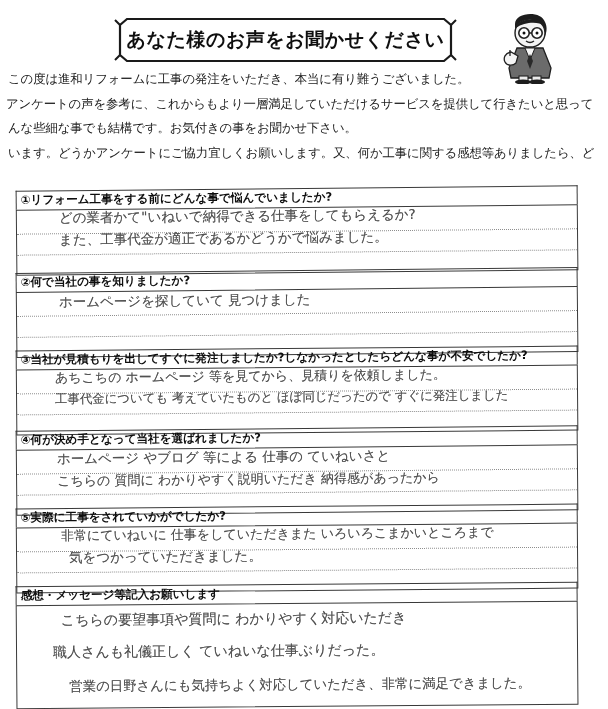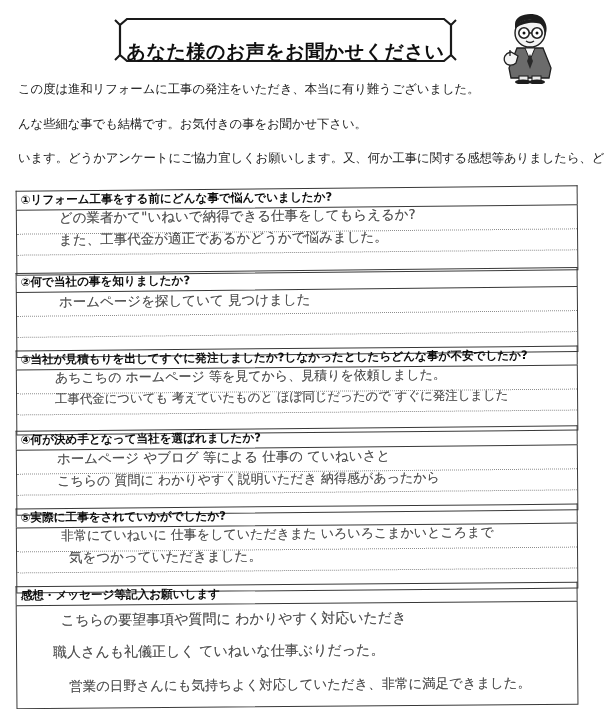--- a/index.html
+++ b/index.html
@@ -17,34 +17,34 @@
   }
 
   
   .header{position:relative;height:178px;}
 
   .banner{
     position:absolute;left:113px;top:16px;width:345px;height:48px;
   }
   .banner svg{position:absolute;left:0;top:0;}
   .banner-text{
-    position:absolute;left:0;top:12px;width:345px;height:48px;
+    position:absolute;left:0;top:0;width:345px;height:48px;
     display:flex;align-items:center;justify-content:center;
     font-size:19px;font-weight:bold;letter-spacing:.5px;
     color:#111;white-space:nowrap;
   }
 
   .mascot{position:absolute;left:495px;top:6px;width:70px;height:78px;}
 
   .intro{
     position:absolute;left:6px;top:66px;width:594px;
     font-size:12.4px;line-height:22.5px;color:#222;
     letter-spacing:-.1px;
   }
-  .intro p{margin:12px;white-space:nowrap;font-family:Liberation Serif, serif;}
+  .intro p{margin:2px;white-space:nowrap;font-family:Liberation Serif, serif;}
   .intro p.l2{margin-left:0px;}
 
   
   .qwrap{position:absolute;left:0;top:0;width:608px;}
 
   .qblock{position:absolute;width:562px;left:16px;}
 
   .qlabel{
     position:relative;
     box-sizing:border-box;
@@ -147,20 +147,21 @@
 
         <rect x="24" y="70" width="9" height="6" fill="#e9e9e9" stroke="#222" stroke-width="1.1"></rect>
         <rect x="37" y="70" width="9" height="6" fill="#e9e9e9" stroke="#222" stroke-width="1.1"></rect>
         <ellipse cx="28" cy="76" rx="8" ry="2.4" fill="#1f1f1f"></ellipse>
         <ellipse cx="42" cy="76" rx="8" ry="2.4" fill="#1f1f1f"></ellipse>
       </svg>
     </div>
 
     <div class="intro">
       <p>この度は進和リフォームに工事の発注をいただき、本当に有り難うございました。</p>
+      <p class="l2">アンケートの声を参考に、これからもより一層満足していただけるサービスを提供して行きたいと思って</p>
       <p>んな些細な事でも結構です。お気付きの事をお聞かせ下さい。</p>
       <p>います。どうかアンケートにご協力宜しくお願いします。又、何か工事に関する感想等ありましたら、ど</p>
     </div>
   </div>
 
   <div class="qwrap">
 
     <div class="qblock sk1" style="top:188px;">
       <div class="qlabel">①リフォーム工事をする前にどんな事で悩んでいましたか?</div>
       <div class="qbox" style="height:66px;">

